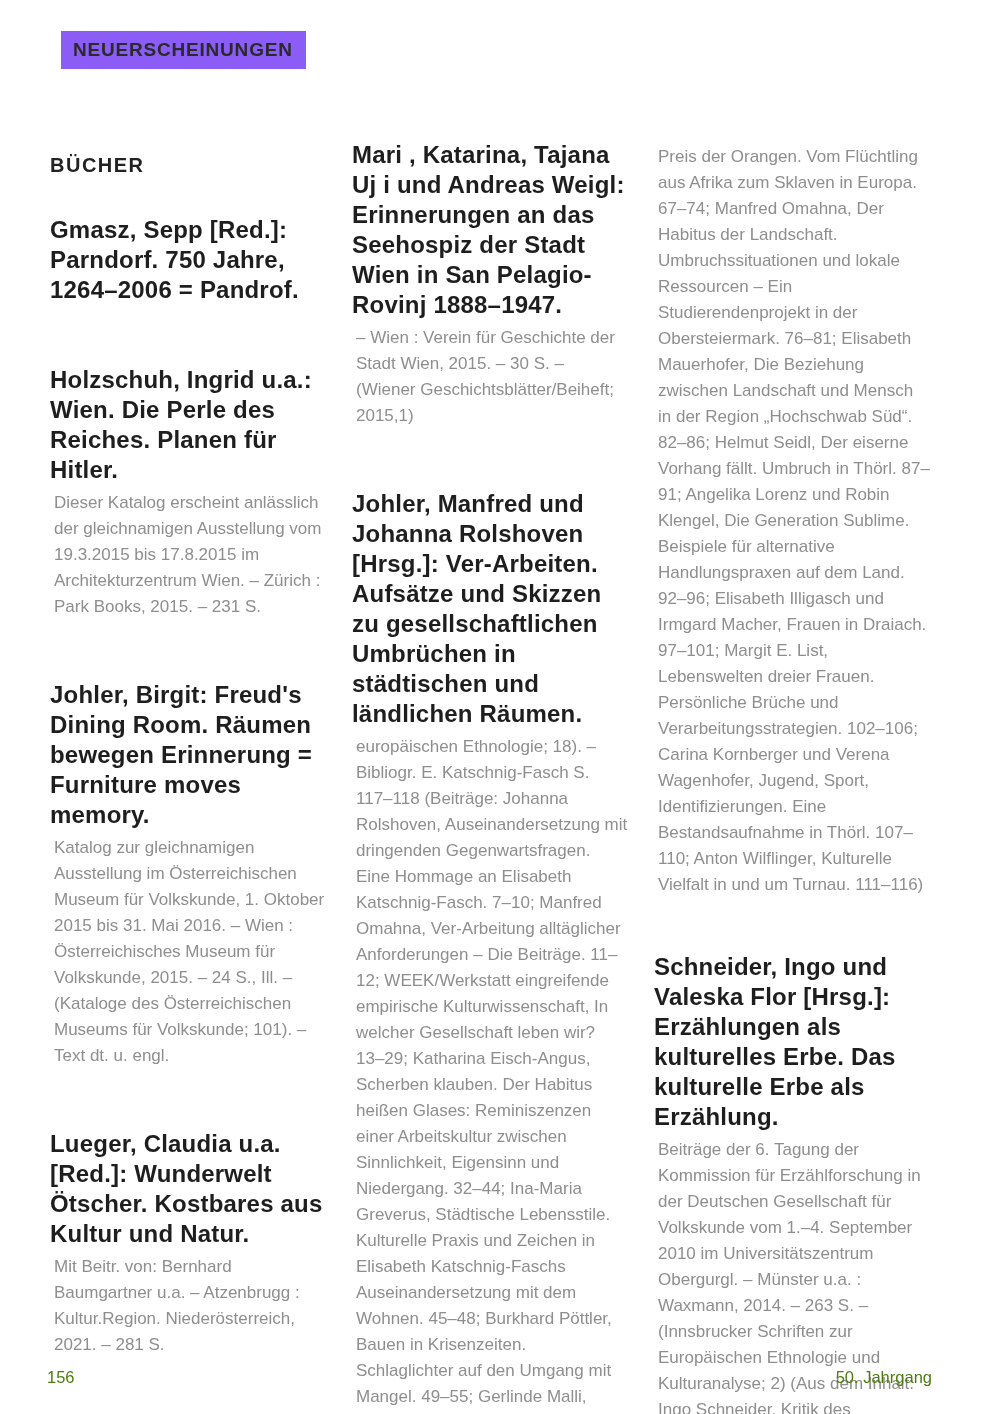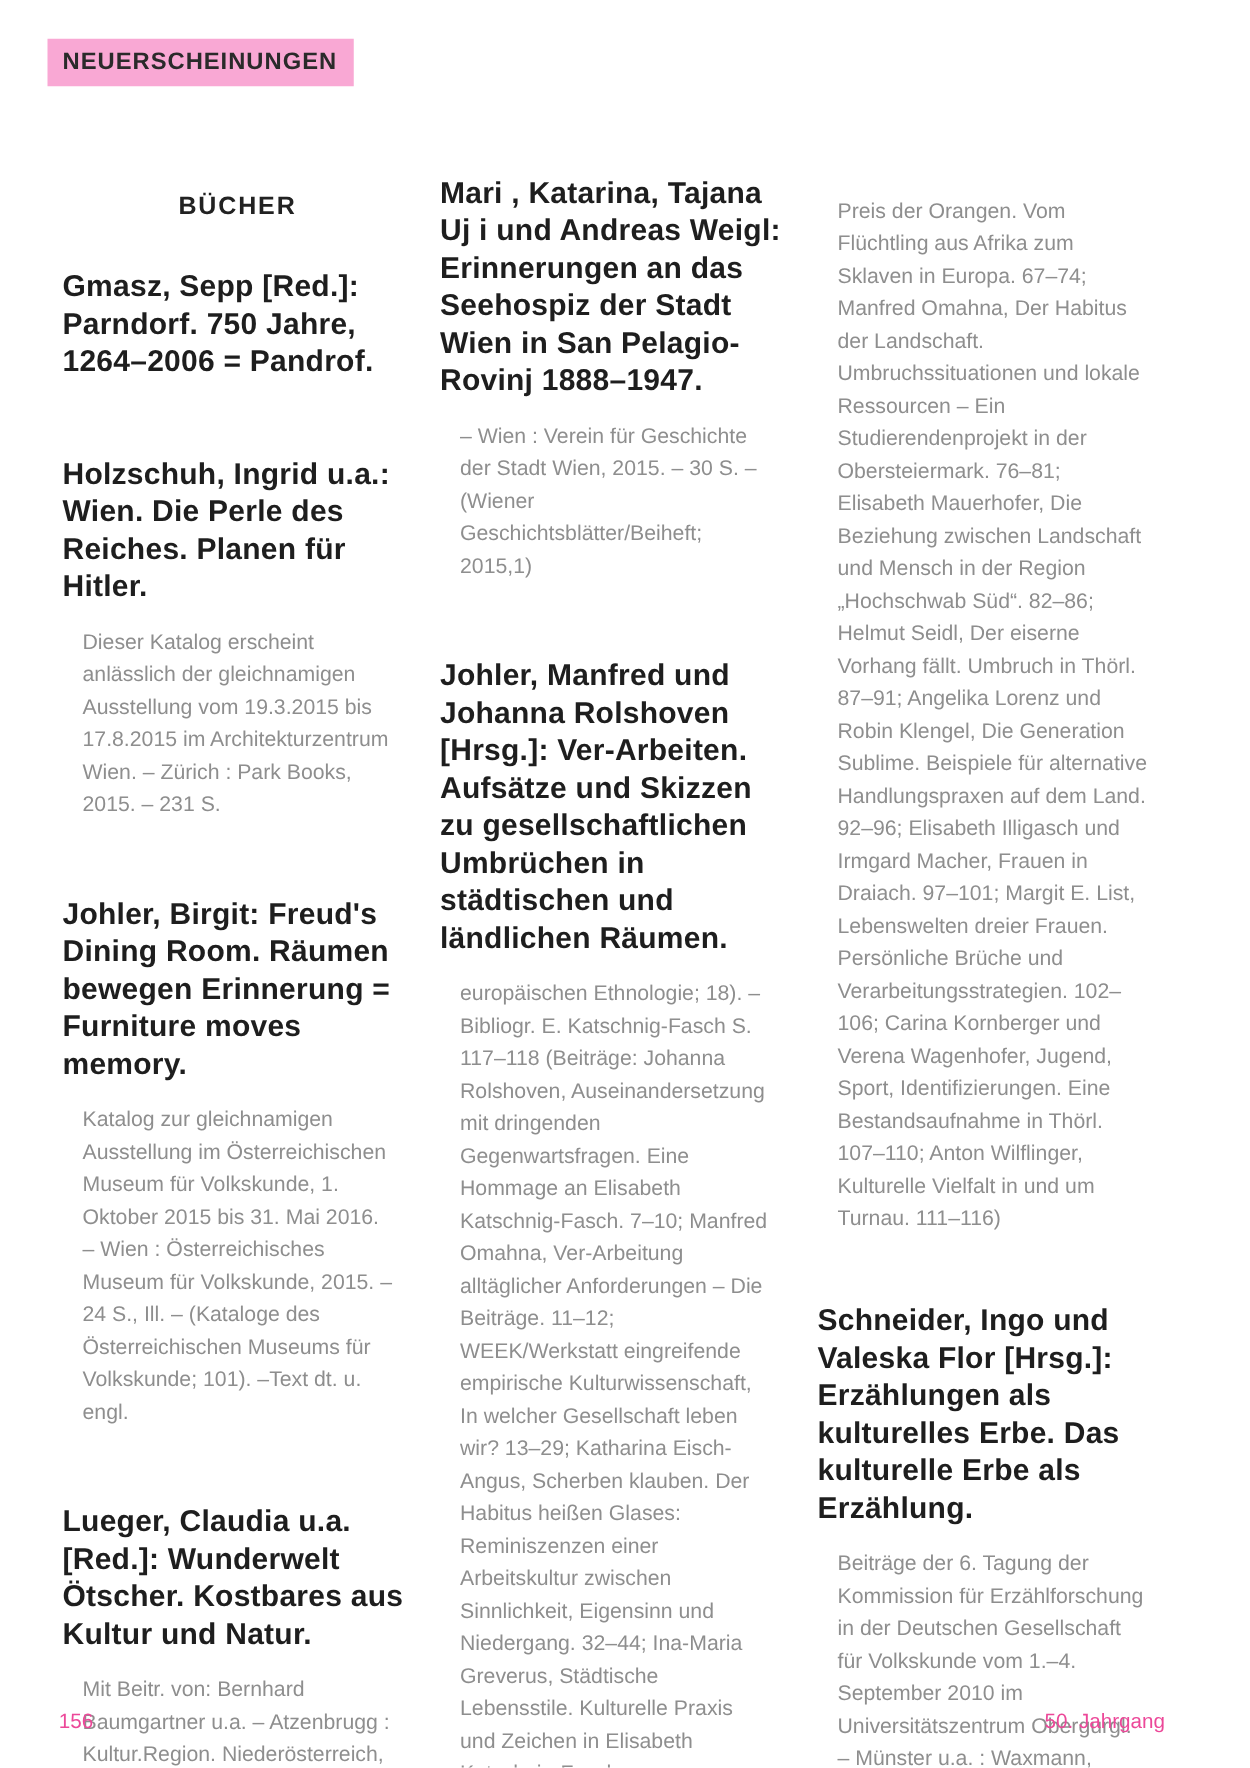--- a/index.html
+++ b/index.html
@@ -7,42 +7,41 @@
     width: 1000px;
     height: 1414px;
     background: #ffffff;
     position: relative;
     font-family: "Liberation Sans", sans-serif;
     overflow: hidden;
   }
 
   .tag {
     position: absolute;
-    left: 38px;
+    left: 61px;
     top: 31px;
-    background: #f9a8d4;
+    background: #8b5cf6;
     color: #2a2a2a;
     font-size: 19px;
     font-weight: 600;
     letter-spacing: 0.8px;
     padding: 8px 13px 8px 12px;
   }
 
   .columns {
     position: absolute;
     left: 50px;
     top: 140px;
     width: 884px;
     display: flex;
     gap: 22px;
   }
   .col { width: 280px; flex: 0 0 280px; }
 
   .section-heading {
-    text-align: center;
     color: #222222;
     font-size: 20px;
     font-weight: 700;
     letter-spacing: 1.5px;
     margin: 14px 0 38px 0;
   }
 
   .entry { margin-bottom: 60px; }
   .entry:last-child { margin-bottom: 0; }
 
@@ -53,33 +52,33 @@
     font-weight: 700;
     letter-spacing: 0.2px;
     margin: 0 0 5px 0;
   }
 
   .entry-body, .continuation {
     color: #8e8e8e;
     font-size: 17px;
     line-height: 26px;
     font-weight: 400;
-    margin: 16px;
+    margin: 4px;
   }
 
   .continuation { margin-bottom: 54px; }
 
   .footer {
     position: absolute;
     left: 47px;
     right: 68px;
     top: 1368px;
     display: flex;
     justify-content: space-between;
-    color: #ec4899;
+    color: #4d7c0f;
     font-size: 16.5px;
   }
 </style>
 </head>
 <body>
 
 <div class="tag">NEUERSCHEINUNGEN</div>
 
 <div class="columns">
 

